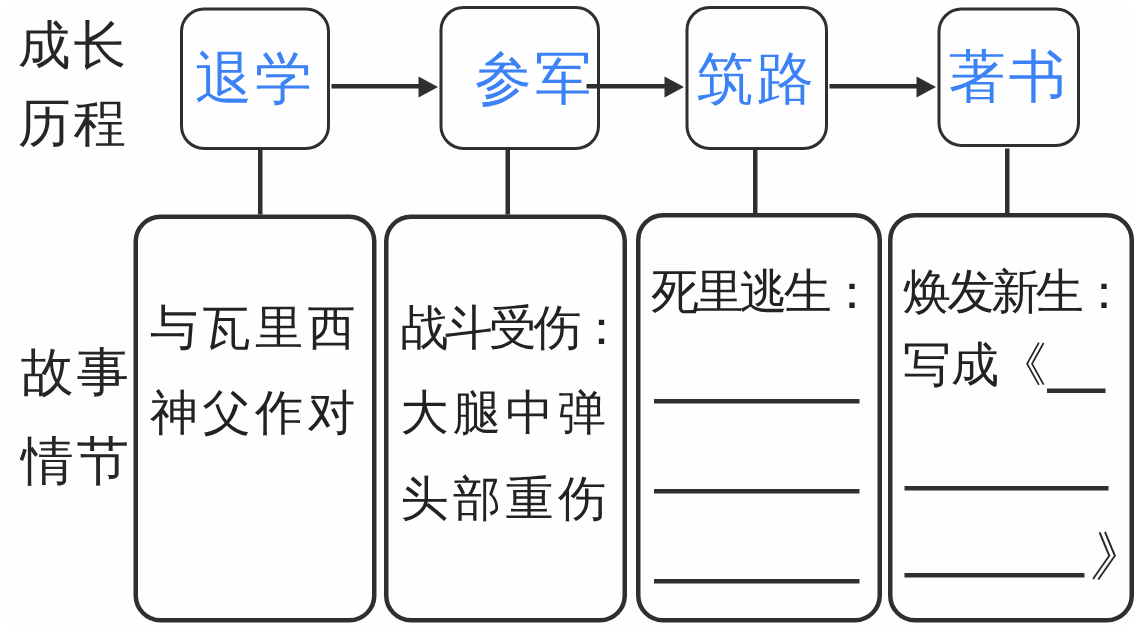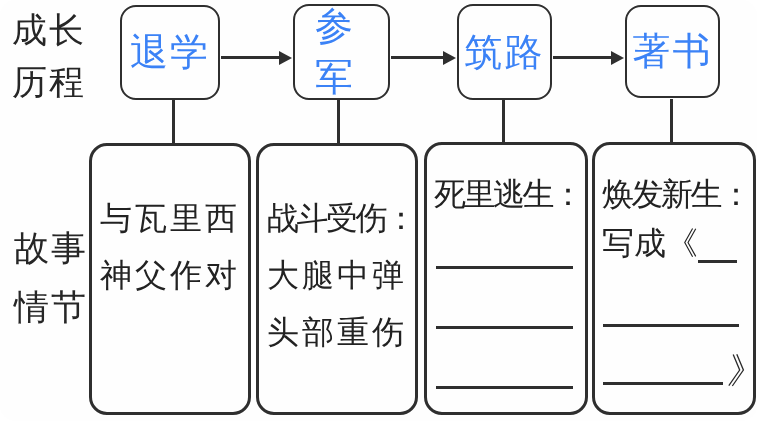--- a/index.html
+++ b/index.html
@@ -15,21 +15,21 @@
   .row-label { position:absolute; font-size:35px; letter-spacing:2px; white-space:nowrap; }
   .row-label-growth { left:12px; top:5px; line-height:52px; }
   .row-label-story  { left:14px; top:219px; line-height:59px; }
   
   .stage {
     position:absolute; border:2.5px solid #2f2f2f; border-radius:16px;
     background:#fefefe; display:flex; align-items:center; justify-content:center;
     font-size:38px; letter-spacing:2px; color:#3b82f6;
   }
   .s1 { left:120px; top:5px;  width:100px; height:95px; }
-  .s2 { left:293px; top:4px;  width:97px;  height:96px;padding-left:20px; }
+  .s2 { left:293px; top:4px;  width:107px;  height:96px;padding-left:20px; }
   .s3 { left:457px; top:4px;  width:95px;  height:96px; }
   .s4 { left:625px; top:5px;  width:95px;  height:93px; }
   
   .arrow { position:absolute; top:51px; height:14px; }
   .a1 { left:221px; width:71px; }
   .a2 { left:391px; width:65px; }
   .a3 { left:553px; width:71px; }
   .arrow .shaft { position:absolute; left:0; right:9px; top:5px; height:2.5px; background:#2f2f2f; }
   .arrow .head  { position:absolute; right:0; top:0; width:0; height:0;
                   border-left:13px solid #2f2f2f; border-top:7px solid transparent; border-bottom:7px solid transparent; }
@@ -47,21 +47,21 @@
   .b4 { left:592px; top:142px; width:164px; height:273px; }
   .stack { padding:44px 4px 0 8px; font-size:32px; line-height:57px; white-space:nowrap; }
   .stack .heading { letter-spacing:-2.5px; }
   .stack .bodyline { letter-spacing:3px; }
   .heading-top { position:absolute; top:28px; left:7px; font-size:32px; letter-spacing:-2.5px; white-space:nowrap; }
   .blank { position:absolute; height:0; border-bottom:3px solid #2f2f2f; }
   .b3 .bl1 { left:9px; right:12px; top:121px; }
   .b3 .bl2 { left:9px; right:12px; top:181px; }
   .b3 .bl3 { left:9px; right:12px; top:241px; }
   .fill-line { position:absolute; top:78px; left:7px; right:16px; height:40px;
-               display:flex; align-items:flex-end; font-size:32px; line-height:40px; white-space:nowrap; }
+               display:flex; align-items:center; font-size:32px; line-height:40px; white-space:nowrap; }
   .inline-blank { flex:1; height:37px; border-bottom:3px solid #2f2f2f; }
   .b4 .bl2 { left:8px; right:14px; top:179px; }
   .b4 .bl3 { left:8px; right:30px; top:237px; }
   .bracket { position:absolute; top:202px; left:133px; font-size:36px; transform:skewX(-8deg); color:#2a2a2a; }
 </style>
 </head>
 <body>
 
 <div class="canvas">
 

